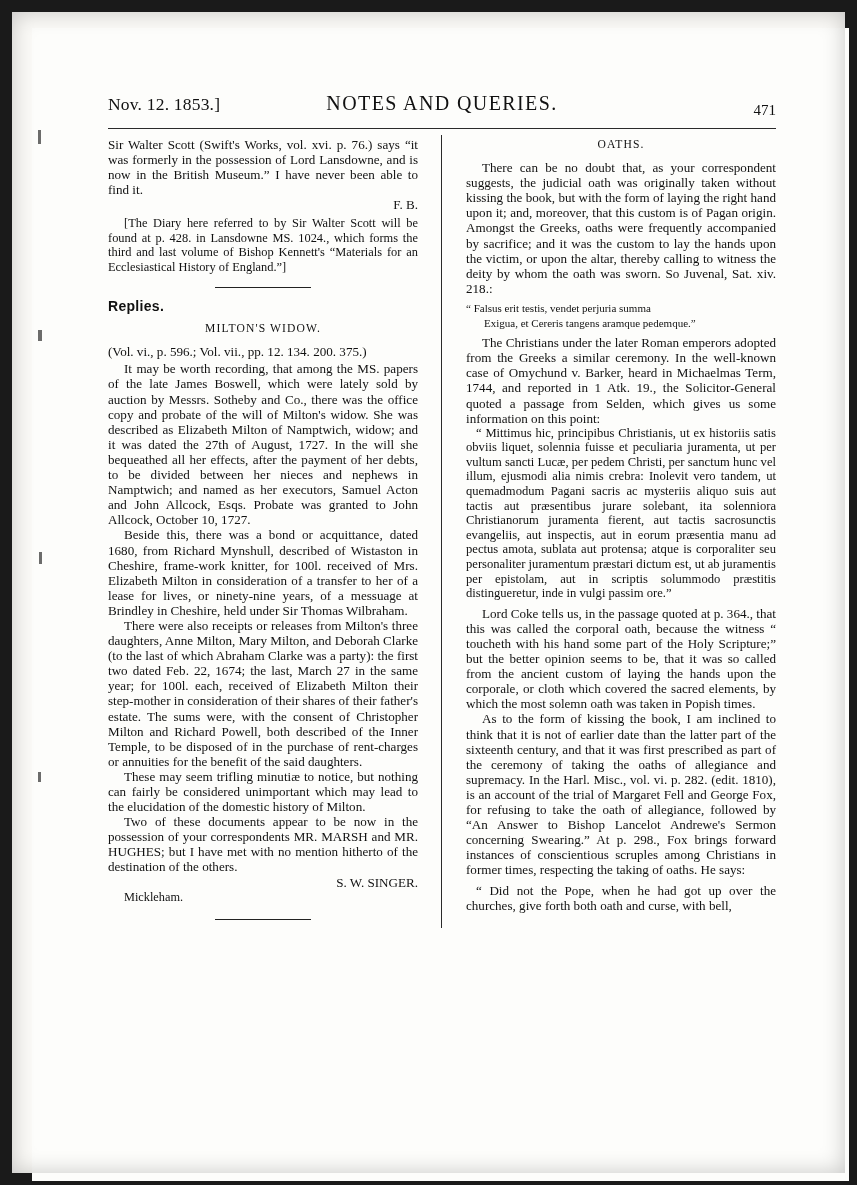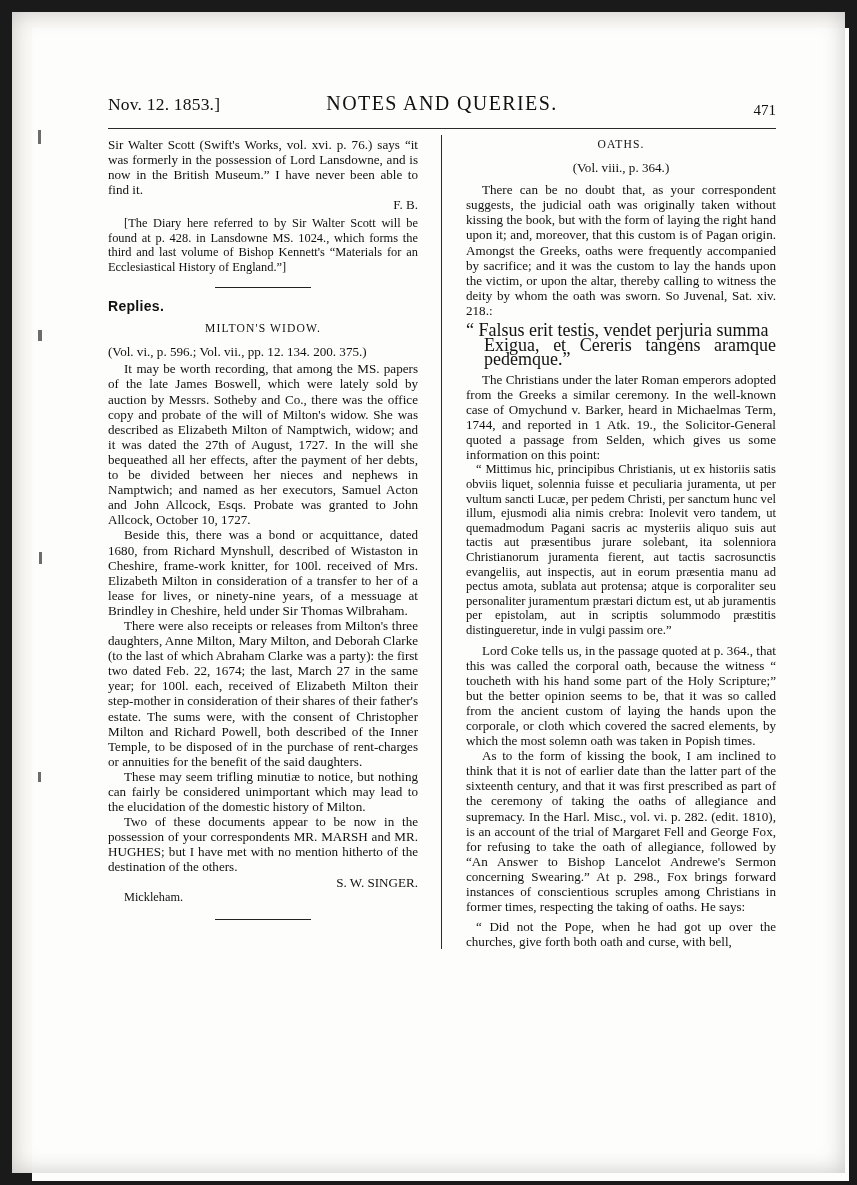--- a/index.html
+++ b/index.html
@@ -163,21 +163,21 @@
     font-size: 12.3px;
   }
 
   .quote {
     text-indent: 10px;
     margin-top: 5px;
   }
   .verse {
     text-indent: 0;
     margin-top: 5px;
-    font-size: 18px;
+    font-size: 11px;
     line-height: 14.6px;
   }
   .verse .l2 { display: block; padding-left: 18px; }
 
   .blockquote-latin {
     font-size: 12.6px;
     line-height: 14.6px;
     text-align: justify;
     text-indent: 10px;
     margin-top: 0;
@@ -229,21 +229,20 @@
 
         <p class="sig signer">S. W. SINGER.</p>
         <p class="place">Mickleham.</p>
 
         <div class="rule-short bottom"></div>
       </div>
 
       <div class="col right">
 
         <div class="sub-title smallcaps">OATHS.</div>
-        <p class="center-line">(Vol. viii., p. 364.)</p>
 
         <p>There can be no doubt that, as your correspondent suggests, the judicial oath was originally taken without kissing the book, but with the form of laying the right hand upon it; and, moreover, that this custom is of Pagan origin. Amongst the Greeks, oaths were frequently accompanied by sacrifice; and it was the custom to lay the hands upon the victim, or upon the altar, thereby calling to witness the deity by whom the oath was sworn. So Juvenal, Sat. xiv. 218.:</p>
 
         <p class="verse">
           <span>“ Falsus erit testis, vendet perjuria summa</span>
           <span class="l2">Exigua, et Cereris tangens aramque pedemque.”</span>
         </p>
 
         <p class="spaced">The Christians under the later Roman emperors adopted from the Greeks a similar ceremony. In the well-known case of Omychund v. Barker, heard in Michaelmas Term, 1744, and reported in 1 Atk. 19., the Solicitor-General quoted a passage from Selden, which gives us some information on this point:</p>
 

